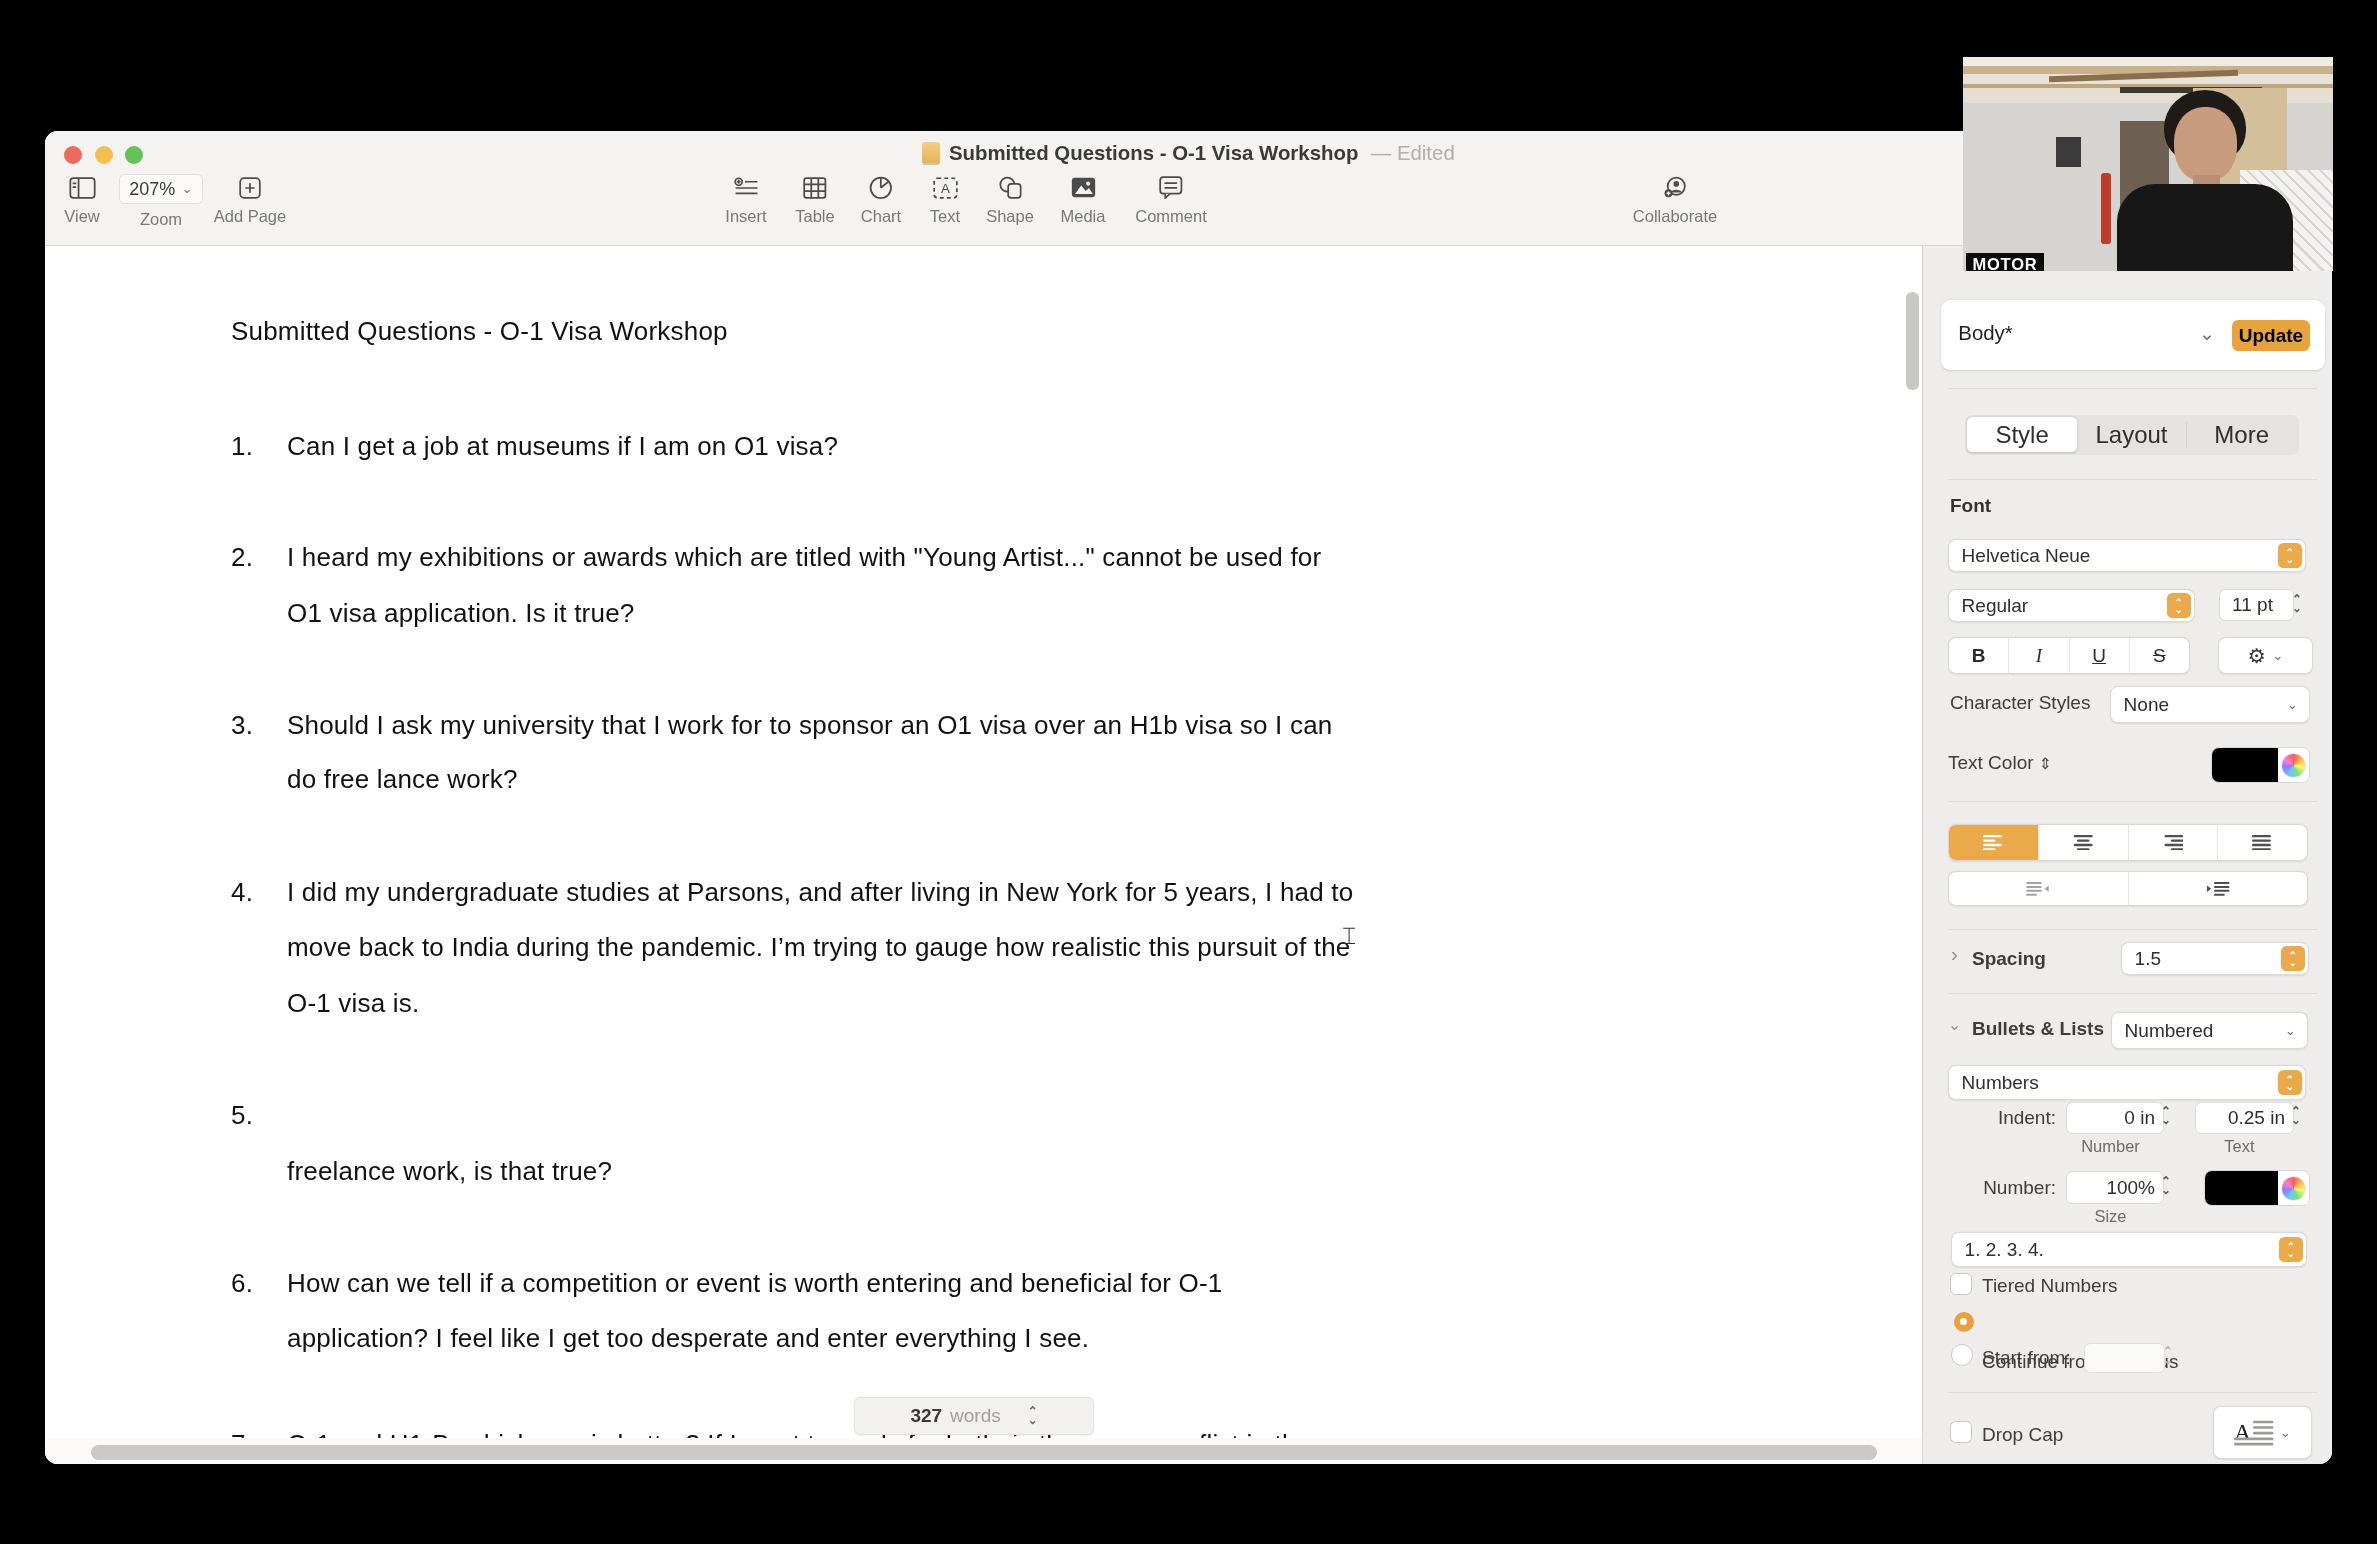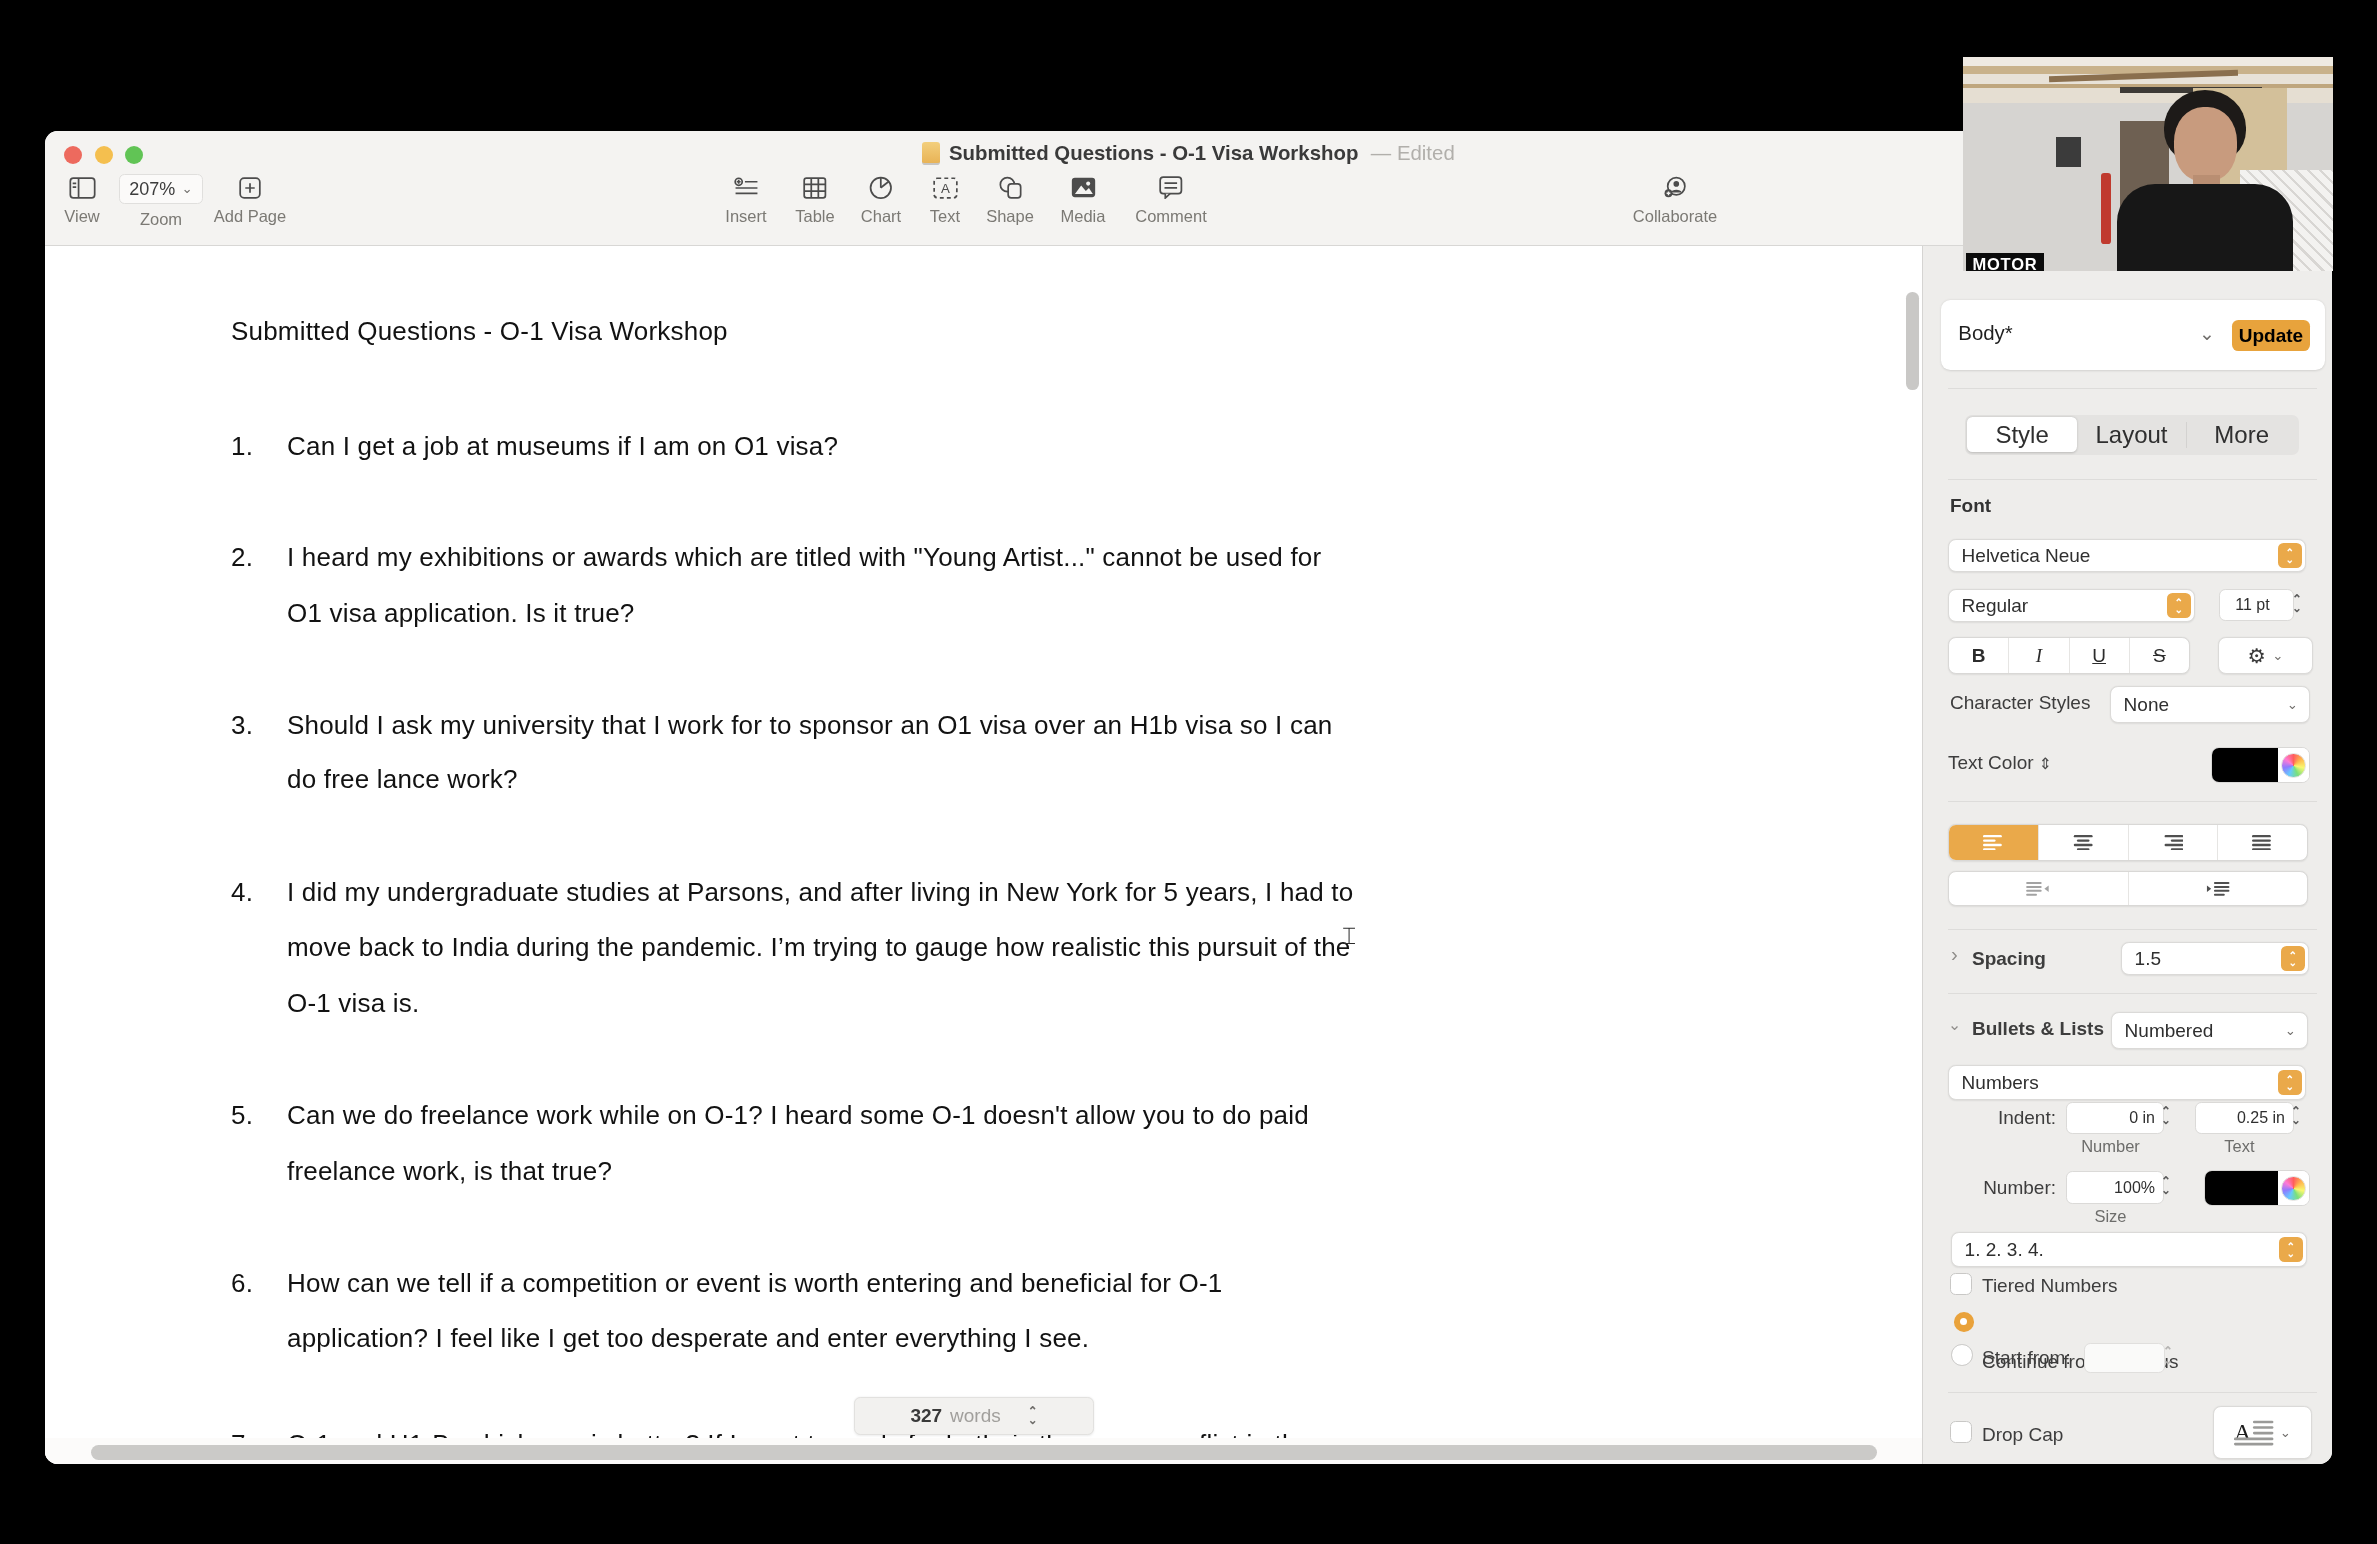--- a/index.html
+++ b/index.html
@@ -46,21 +46,21 @@
   .sb-label{position:absolute;font-size:19px;color:#3d3d3d;}
   .dd{position:absolute;background:#fff;border:0.8px solid #dbdad8;border-radius:7.9px;
       box-shadow:0 0.8px 1.6px rgba(0,0,0,.08);display:flex;align-items:center;font-size:19px;color:#2f2f2f;}
   .dd .dd-text{padding-left:12.6px;flex:1;white-space:nowrap;overflow:hidden;}
   .stepper-o{width:24.4px;height:25px;border-radius:5.5px;background:#eaa94a;margin-right:3.1px;flex:none;
              display:flex;flex-direction:column;align-items:center;justify-content:center;
              color:#fff;font-size:10.2px;line-height:7px;font-weight:700;}
   .stepper-p{display:flex;flex-direction:column;align-items:center;color:#5c5c5c;
              font-size:11.8px;line-height:8.6px;font-weight:700;}
   .field{position:absolute;background:#fff;border:0.8px solid #dbdad8;border-radius:6.3px;
-         font-size:16px;color:#2f2f2f;display:flex;align-items:center;justify-content:flex-end;padding-right:7.9px;}
+         font-size:19px;color:#2f2f2f;display:flex;align-items:center;justify-content:flex-end;padding-right:7.9px;}
   .seg{position:absolute;background:#fff;border:0.8px solid #d9d8d6;border-radius:7.9px;
        box-shadow:0 0.8px 1.6px rgba(0,0,0,.08);display:flex;overflow:hidden;}
   .seg .cell{flex:1;display:flex;align-items:center;justify-content:center;border-left:0.8px solid #e6e5e3;}
   .seg .cell:first-child{border-left:none;}
   .tabs{position:absolute;background:#e4e3e1;border-radius:7px;display:flex;padding:2.4px;}
   .tab{flex:1;display:flex;align-items:center;justify-content:center;font-size:24px;color:#2f2f2f;border-radius:5.5px;}
   .tab.sel{background:#fff;box-shadow:0 0.8px 2.4px rgba(0,0,0,.18);}
   .tab-sep{width:0.8px;background:#d3d2d0;margin:4.7px 0;}
   .updatebtn{position:absolute;background:#e8a33c;border-radius:6.3px;color:#000000;font-size:19px;font-weight:700;
              display:flex;align-items:center;justify-content:center;}
@@ -249,21 +249,20 @@
     <div class="dline" style="left:186px;top:577px;">3.</div>
     <div class="dline" style="left:242px;top:577px;">Should I ask my university that I work for to sponsor an O1 visa over an H1b visa so I can</div>
     <div class="dline" style="left:242px;top:631px;">do free lance work?</div>
 
     <div class="dline" style="left:186px;top:744px;">4.</div>
     <div class="dline" style="left:242px;top:744px;">I did my undergraduate studies at Parsons, and after living in New York for 5 years, I had to</div>
     <div class="dline" style="left:242px;top:799px;">move back to India during the pandemic. I’m trying to gauge how realistic this pursuit of the</div>
     <div class="dline" style="left:242px;top:855px;">O-1 visa is.</div>
 
     <div class="dline" style="left:186px;top:967px;">5.</div>
-    <div class="dline" style="left:242px;top:967px;">Can we do freelance work while on O-1? I heard some O-1 doesn't allow you to do paid</div>
     <div class="dline" style="left:242px;top:1023px;">freelance work, is that true?</div>
 
     <div class="dline" style="left:186px;top:1135px;">6.</div>
     <div class="dline" style="left:242px;top:1135px;">How can we tell if a competition or event is worth entering and beneficial for O-1</div>
     <div class="dline" style="left:242px;top:1190px;">application? I feel like I get too desperate and enter everything I see.</div>
 
     <div class="dline" style="left:186px;top:1296px;">7.</div>
     <div class="dline" style="left:242px;top:1296px;">O-1 and H1-B, which one is better? If I want to apply for both, is there any conflict in the</div>
 
     <div class="ibeam">⌶</div>

